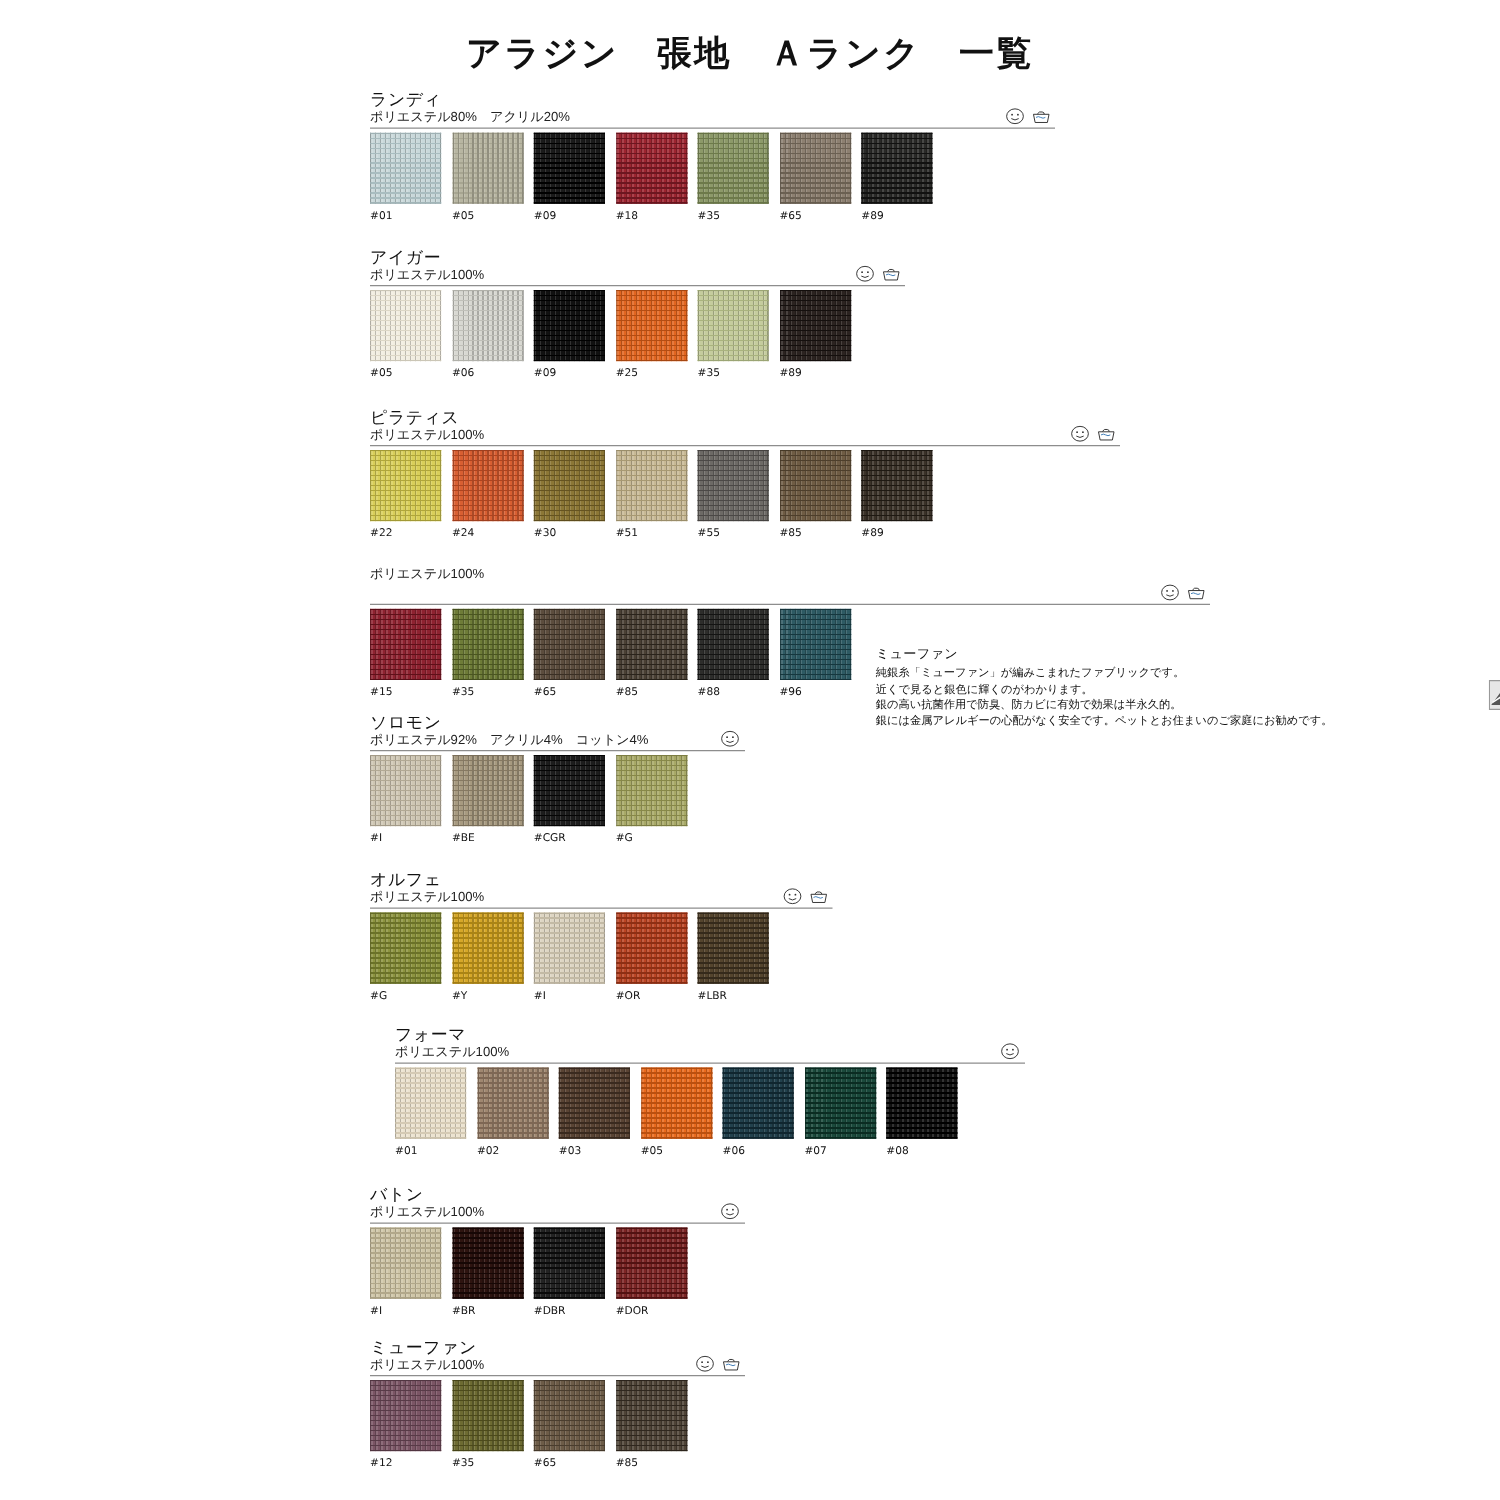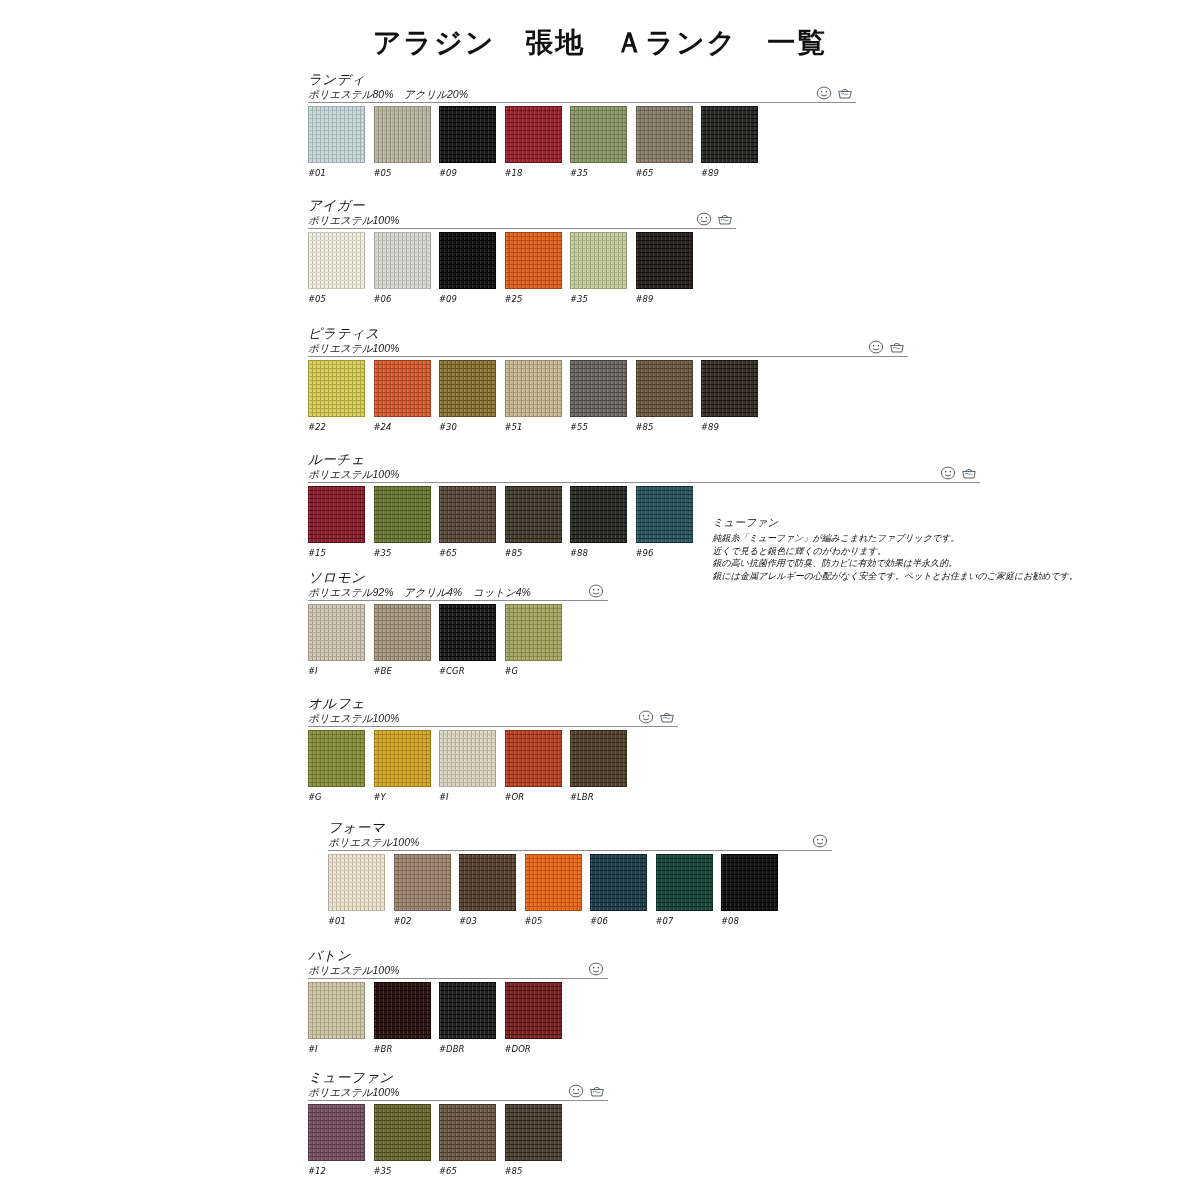--- a/index.html
+++ b/index.html
@@ -11,21 +11,21 @@
     position:relative;
     overflow:hidden;
   }
   #page{position:relative;width:1200px;height:1200px;}
   #page-title{
     position:absolute;top:24px;left:0;width:1200px;
     text-align:center;
     font-size:28px;font-weight:bold;letter-spacing:2px;
     color:#111;
   }
-  .group{position:absolute;left:308px;font-style:italic;}
+  .group{position:absolute;left:296px;}
   .grp-head{position:relative;height:34px;}
   .grp-name{
     font-size:13.5px;font-weight:normal;color:#111;
     letter-spacing:0.5px;line-height:15px;
   }
   .grp-comp{
     font-size:10.5px;color:#222;letter-spacing:0px;line-height:13px;
     margin-top:1px;
   }
   .rule{
@@ -196,21 +196,20 @@
             <div class="sw-label">#85</div>
           </div>
           <div class="sw-cell">
             <div class="sw" style="background-color:#3a3128;background-image:repeating-linear-gradient(0deg, #1e1812 0px, #1e1812 1px, rgba(255,255,255,0) 1px, rgba(255,255,255,0) 4px),repeating-linear-gradient(90deg, rgba(0,0,0,0.22) 0px, rgba(0,0,0,0.22) 1px, rgba(255,255,255,0.14) 1px, rgba(255,255,255,0.14) 2px, rgba(0,0,0,0) 2px, rgba(0,0,0,0) 4px);"></div>
             <div class="sw-label">#89</div>
           </div>
         </div>
       </div>
       <div class="group" style="top: 452px;">
         <div class="grp-head">
-          <div class="grp-name">ルーチェ</div>
           <div class="grp-comp">ポリエステル100%</div>
           <div class="rule" style="top: 30px; width: 672px;"></div>
           <div class="icons" style="right: auto; left: 632px; top: 14px;">
             <span class="icon"><svg viewBox="0 0 20 18" width="16" height="14">
                 <ellipse cx="10" cy="9" rx="8.6" ry="7.6" fill="none" stroke="#333" stroke-width="1"></ellipse>
                 <circle cx="7" cy="7.4" r="0.95" fill="#333"></circle>
                 <circle cx="13" cy="7.4" r="0.95" fill="#333"></circle>
                 <path d="M6.2 11.4 Q10 14.2 13.8 11.4" fill="none" stroke="#333" stroke-width="1"></path>
               </svg></span>
             <span class="icon"><svg viewBox="0 0 20 18" width="16" height="14">

